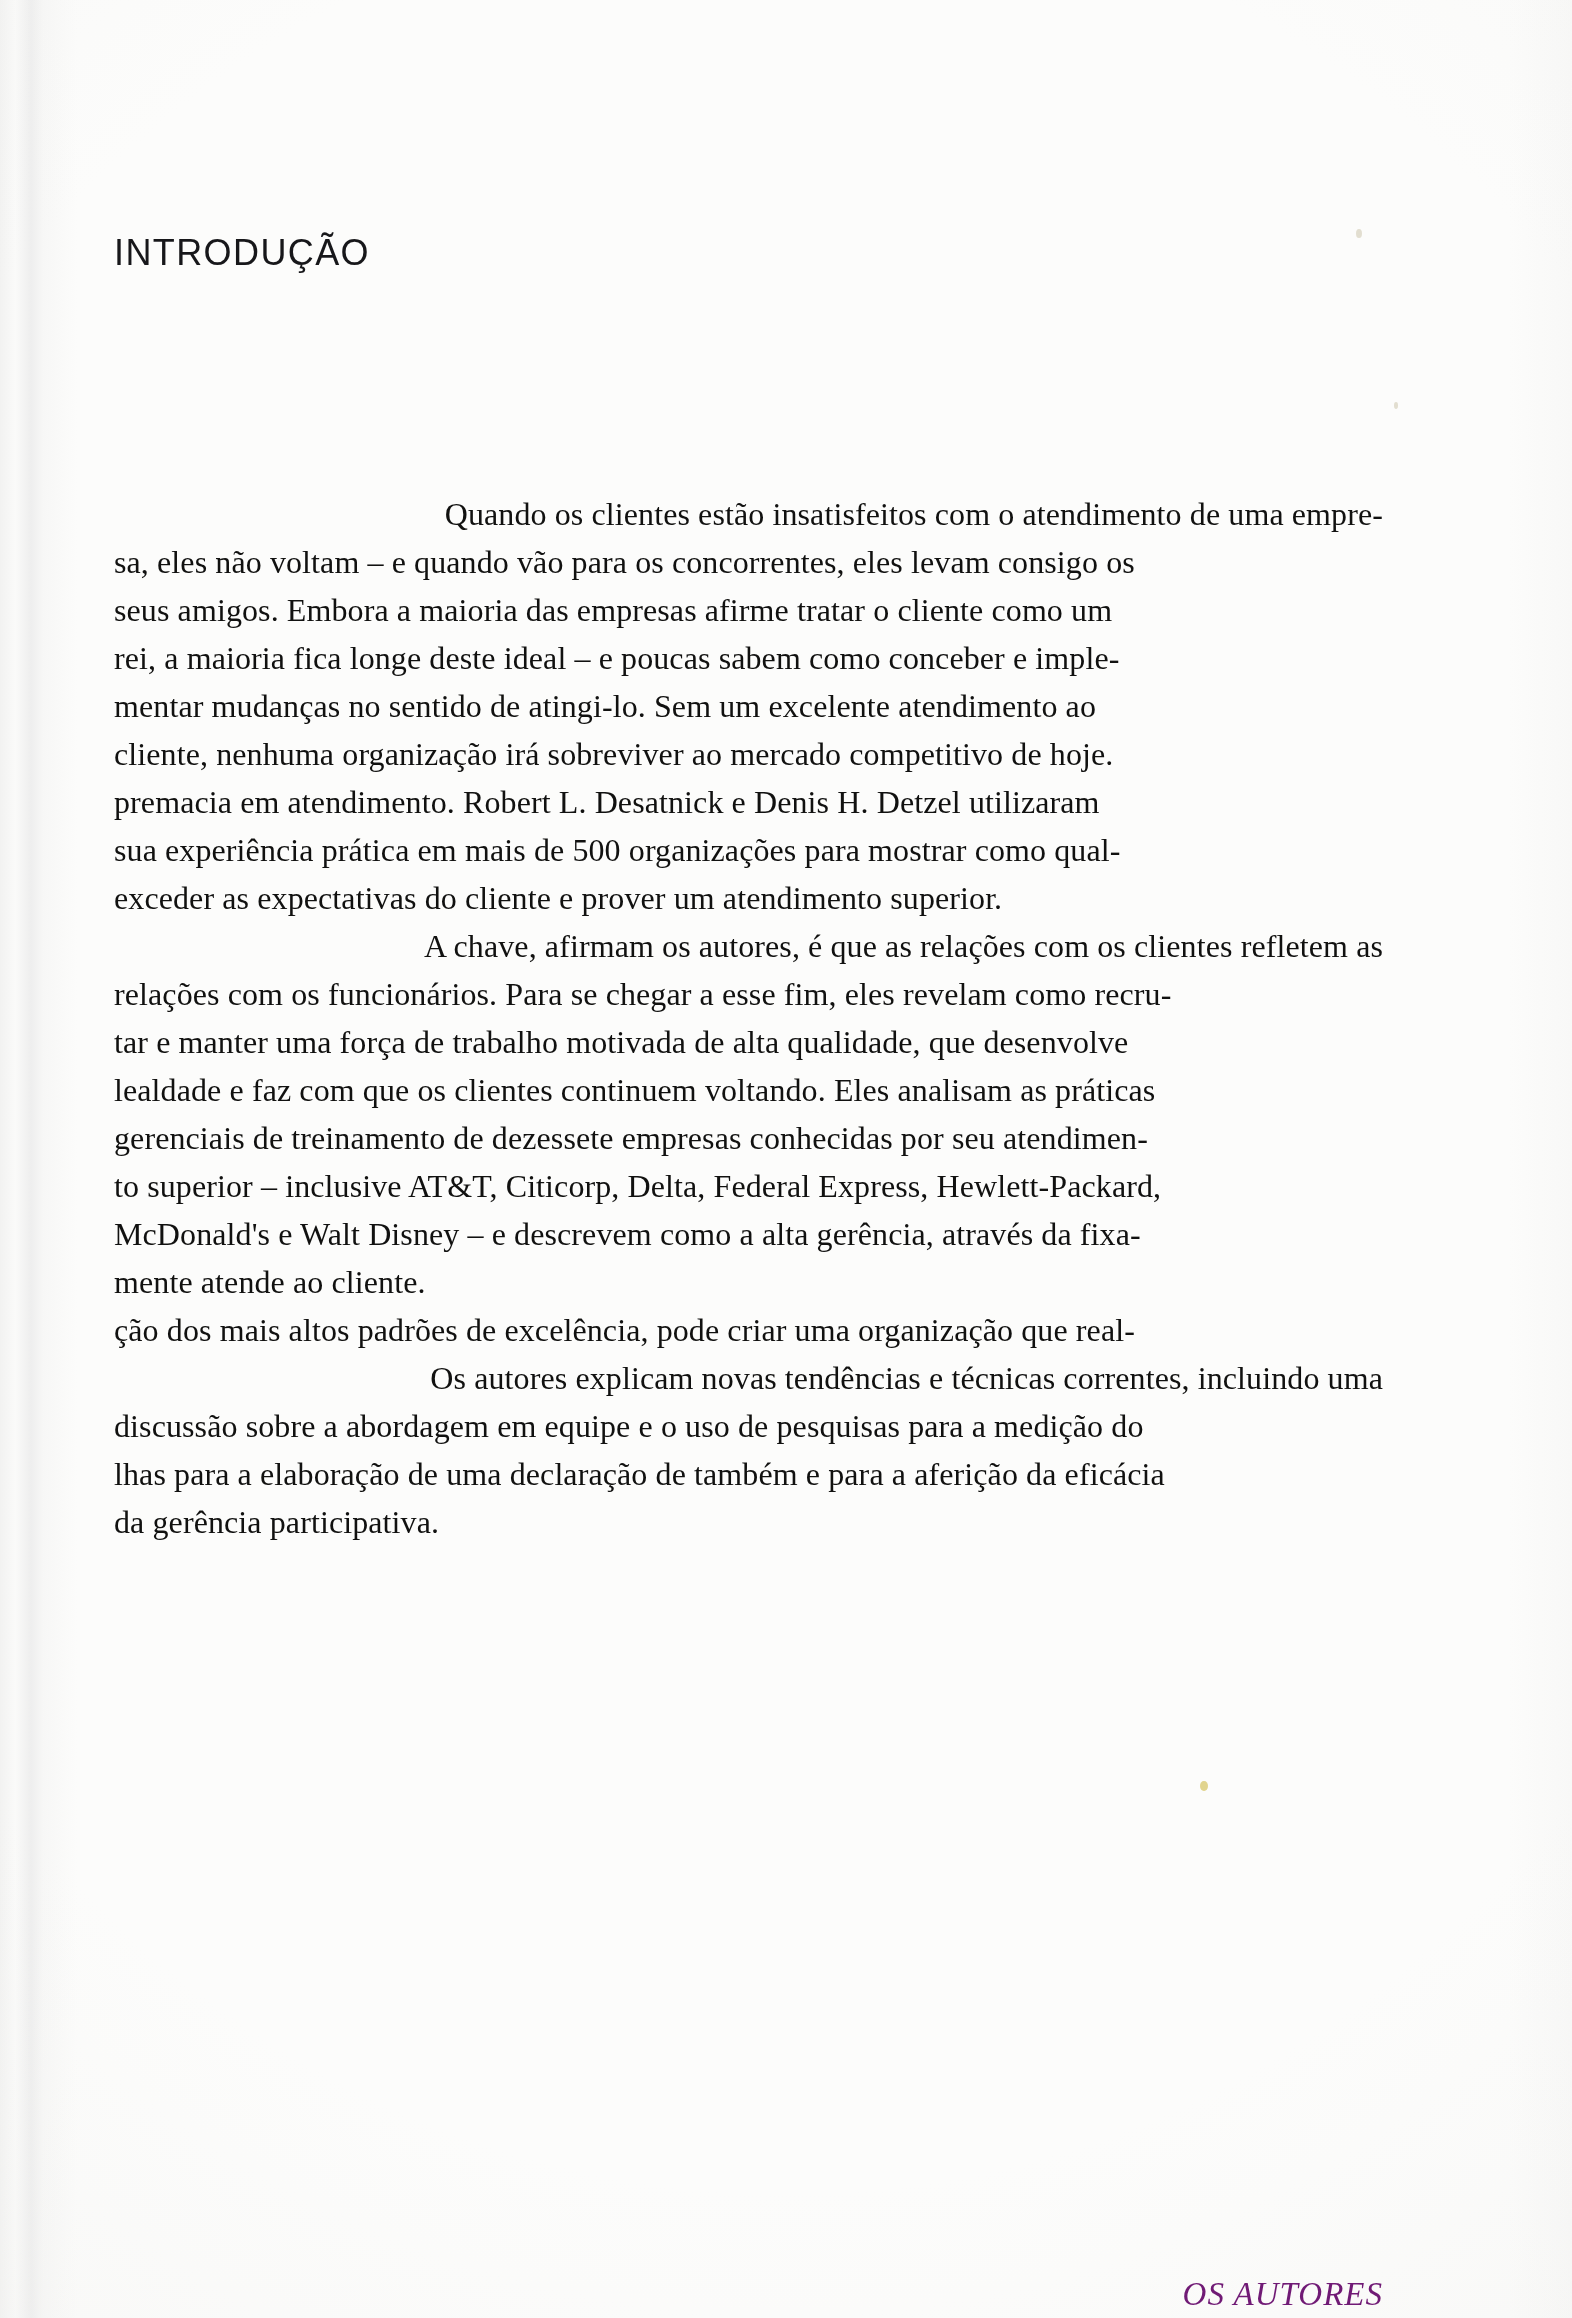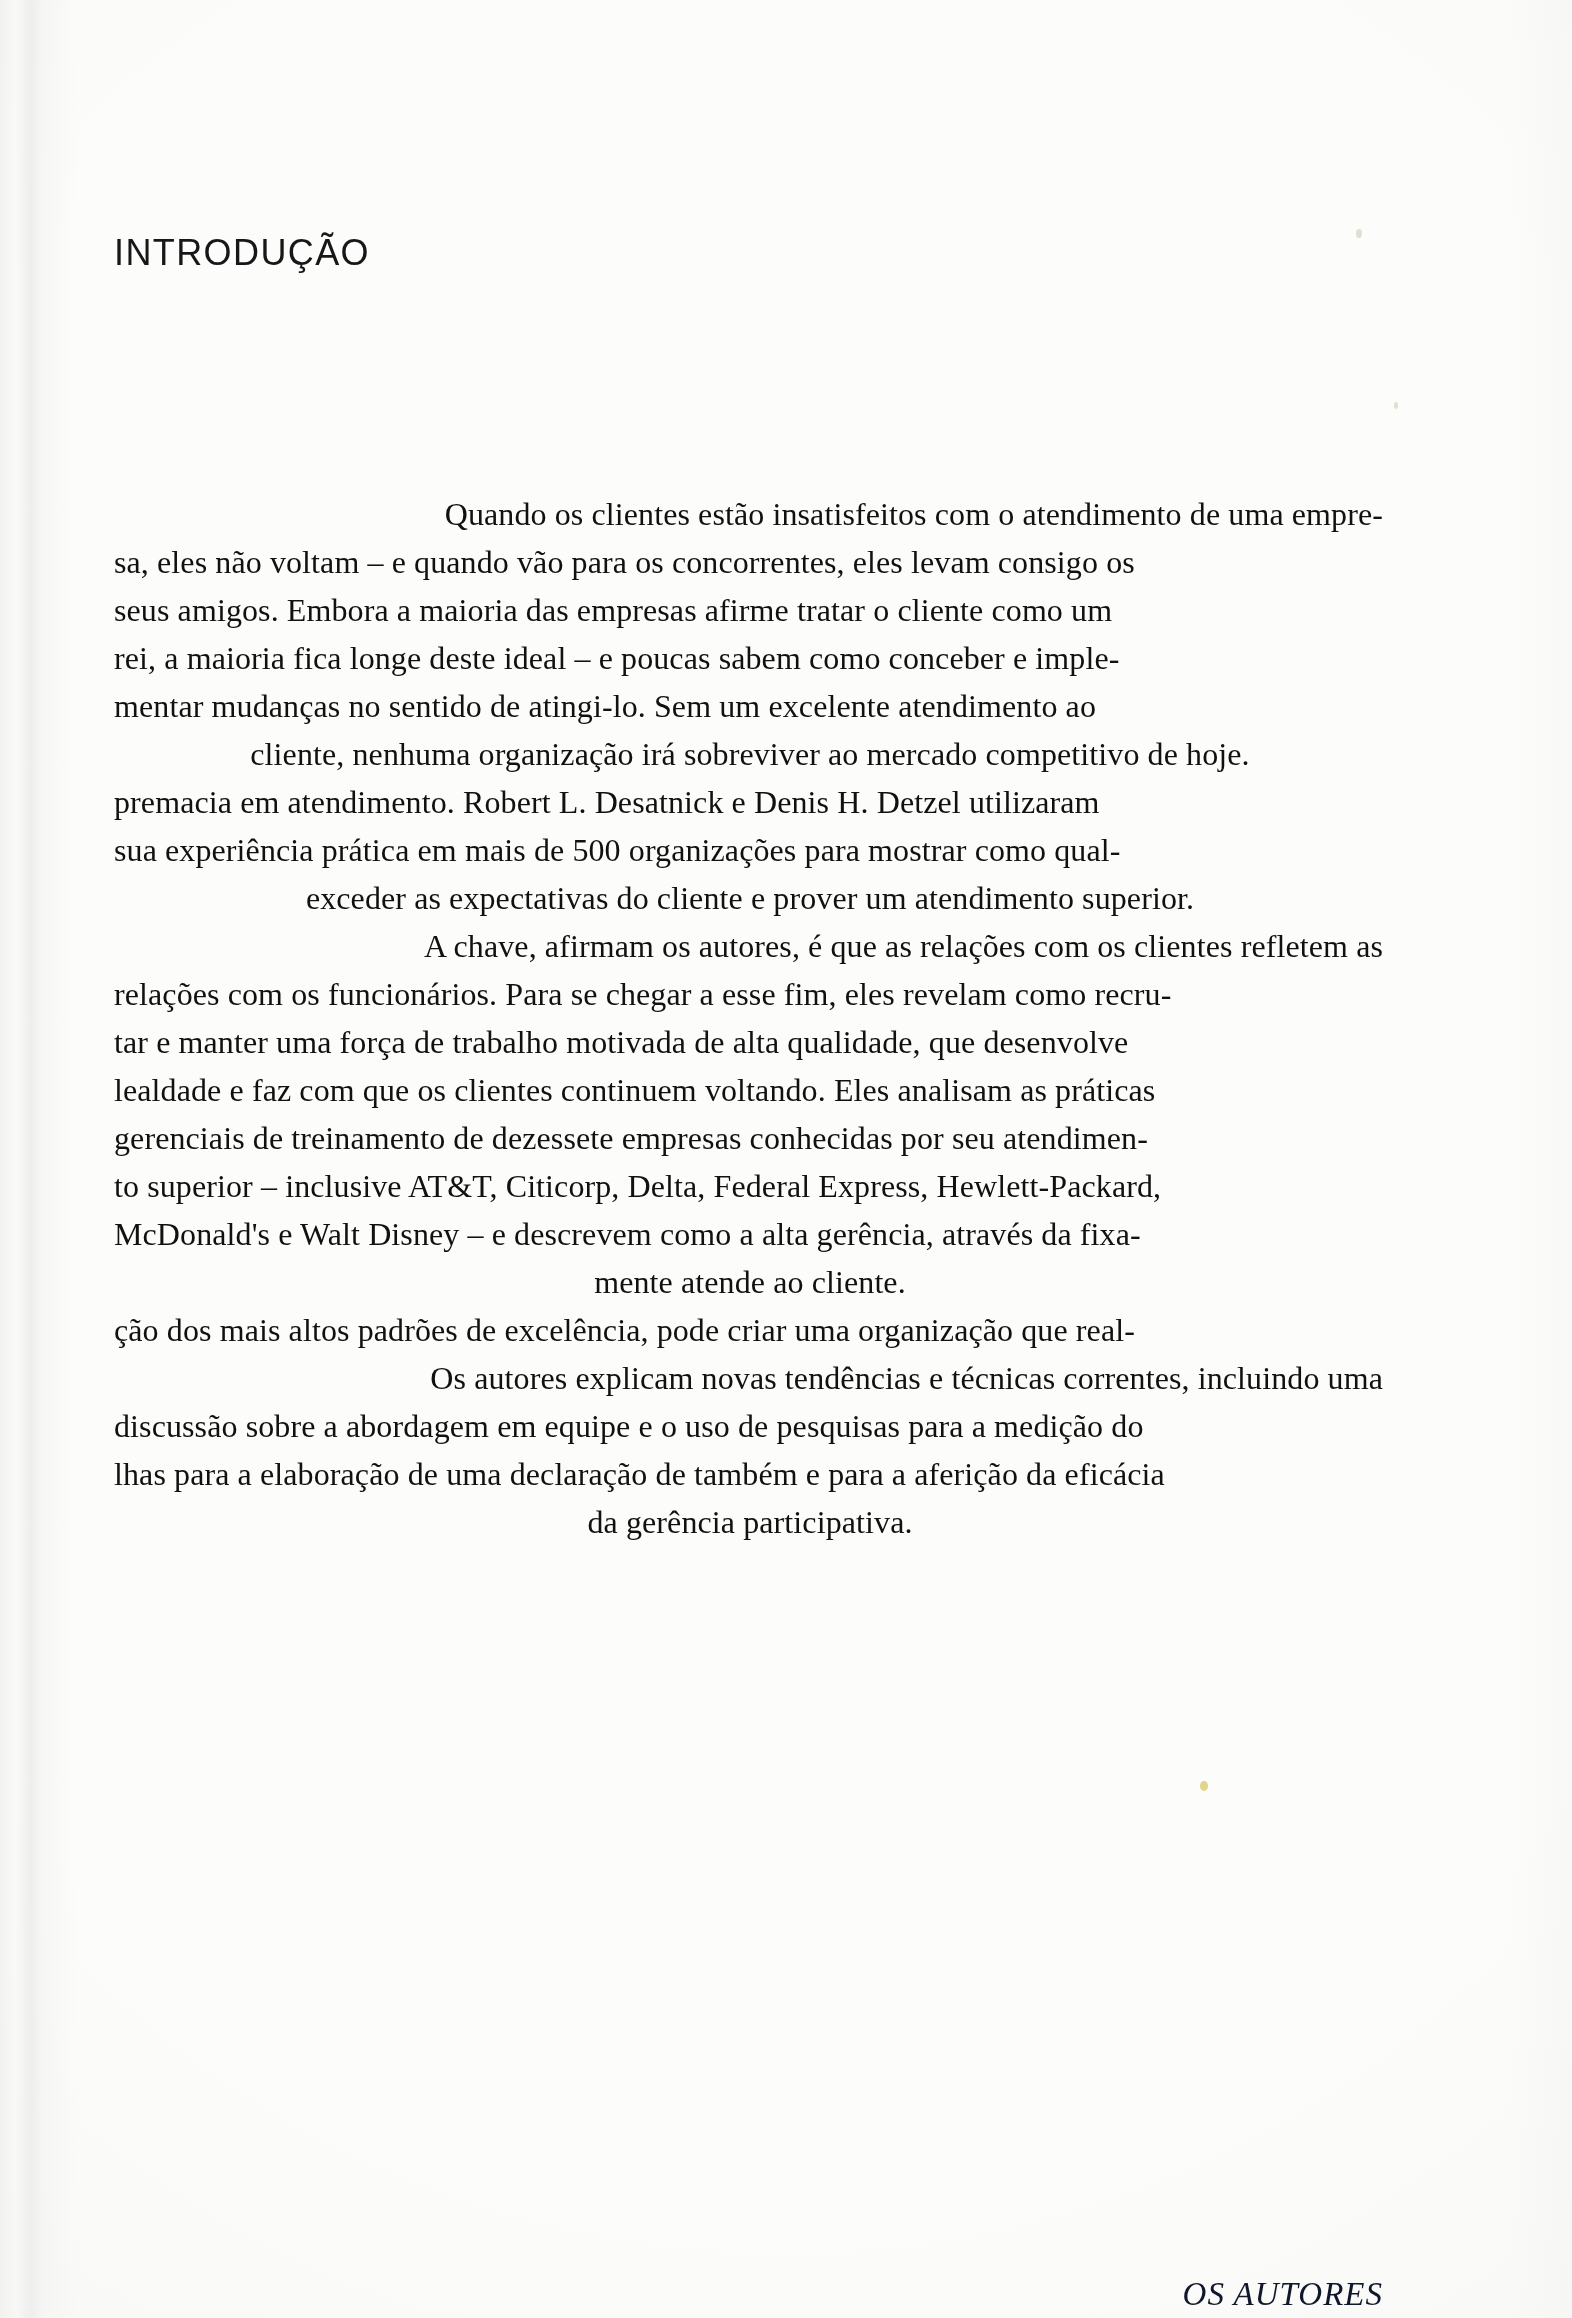--- a/index.html
+++ b/index.html
@@ -84,38 +84,37 @@
     justify-content: space-between;
     width: 1269px;
     text-align: right;
   }
   .line.justify > span {
     white-space: pre;
   }
   .line.last {
     display: block;
     width: auto;
-    text-align: center;
   }
   .line .indent-space {
     display: inline-block;
     width: 47px;
   }
 
   
   .signature {
     position: absolute;
     left: 0;
     top: 1786px;
     width: 1269px;
     text-align: right;
     font-size: 33px;
     font-style: italic;
     letter-spacing: 1px;
-    color: #0f172a;
+    color: #701a75;
   }
 
   
   .speck {
     position: absolute;
     background: #d9d4c2;
     border-radius: 50%;
     opacity: 0.75;
     pointer-events: none;
   }

